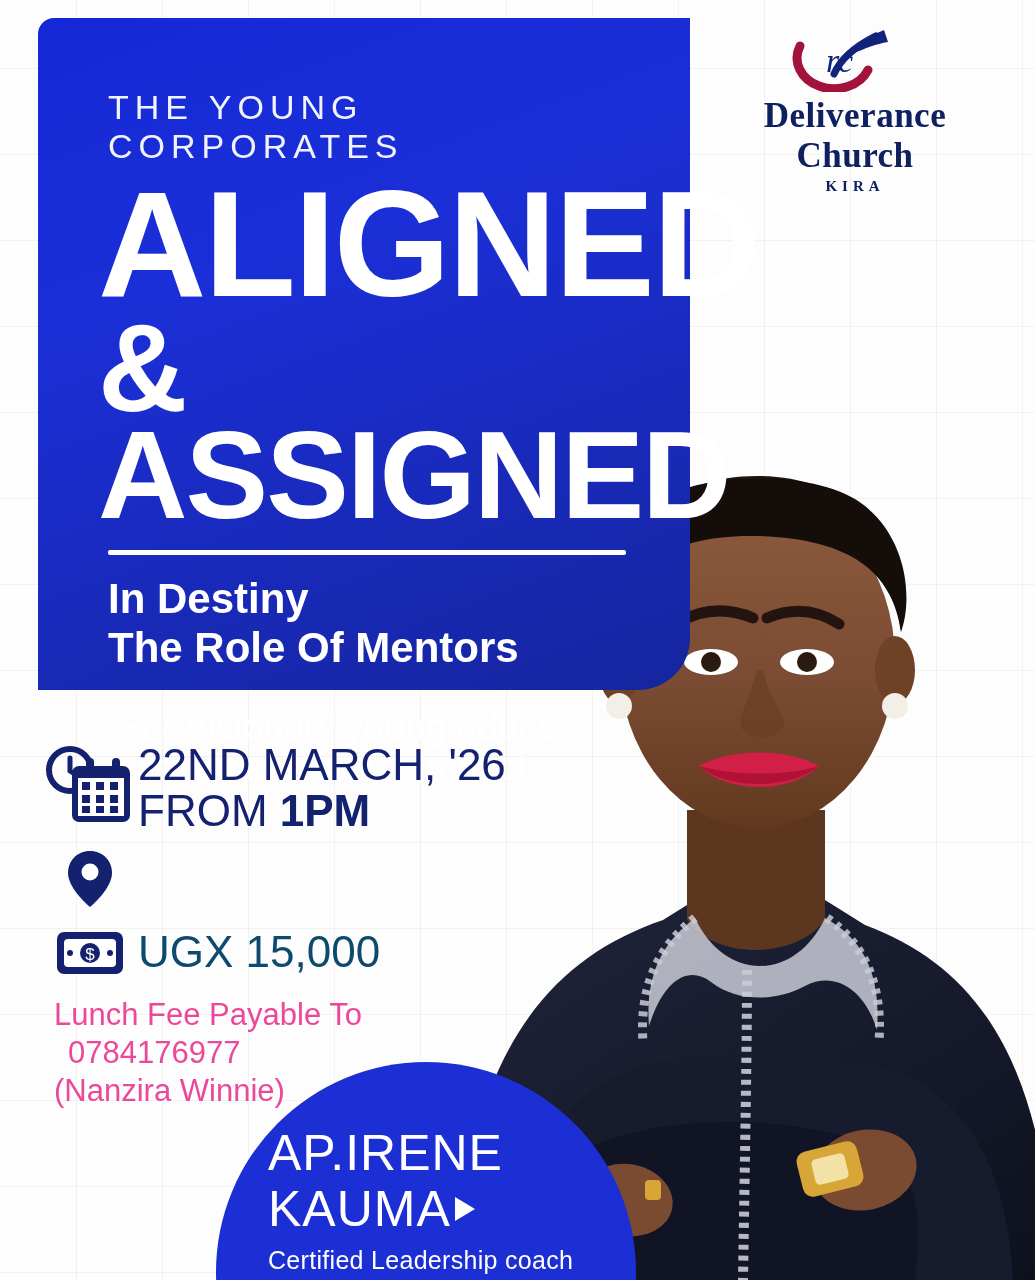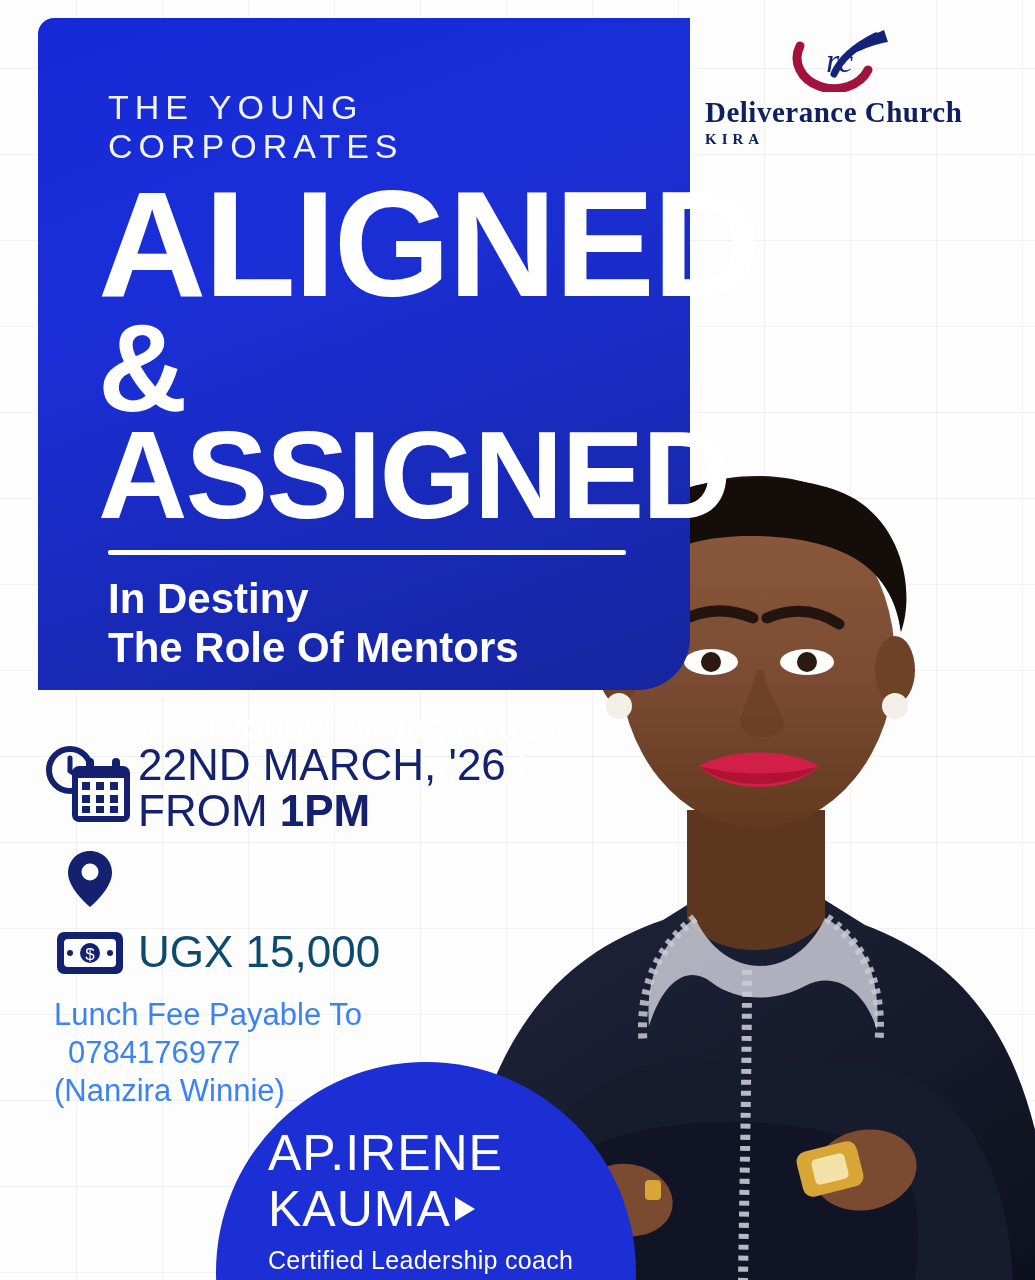--- a/index.html
+++ b/index.html
@@ -95,31 +95,31 @@
     margin-left: 20px;
     color: #ffffff;
   }
 
   
   .logo-block {
     position: absolute;
     right: 30px;
     top: 26px;
     width: 300px;
-    text-align: left;
+    text-align: center;
     color: #14227a;
   }
   .logo-mark {
     position: relative;
     height: 66px;
     margin-bottom: 4px;
   }
   .logo-name {
     font-family: "Liberation Serif", serif;
-    font-size: 29px;
+    font-size: 35px;
     font-weight: 700;
     letter-spacing: 0.5px;
     color: #0e2060;
   }
   .logo-sub {
     font-family: "Liberation Serif", serif;
     font-size: 15px;
     letter-spacing: 5px;
     font-weight: 700;
     color: #0e2060;
@@ -171,21 +171,21 @@
     font-weight: 400;
   }
   .price-text {
     font-size: 44px;
     color: #0c4a6e;
     font-weight: 400;
   }
   .paynote {
     font-size: 31px;
     line-height: 1.22;
-    color: #3b82f6;
+    color: #ec4899;
     margin-top: 16px;
     margin-left: 12px;
   }
   .paynote .indent {
     padding-left: 14px;
   }
 
   
   .speaker-circle {
     position: absolute;

